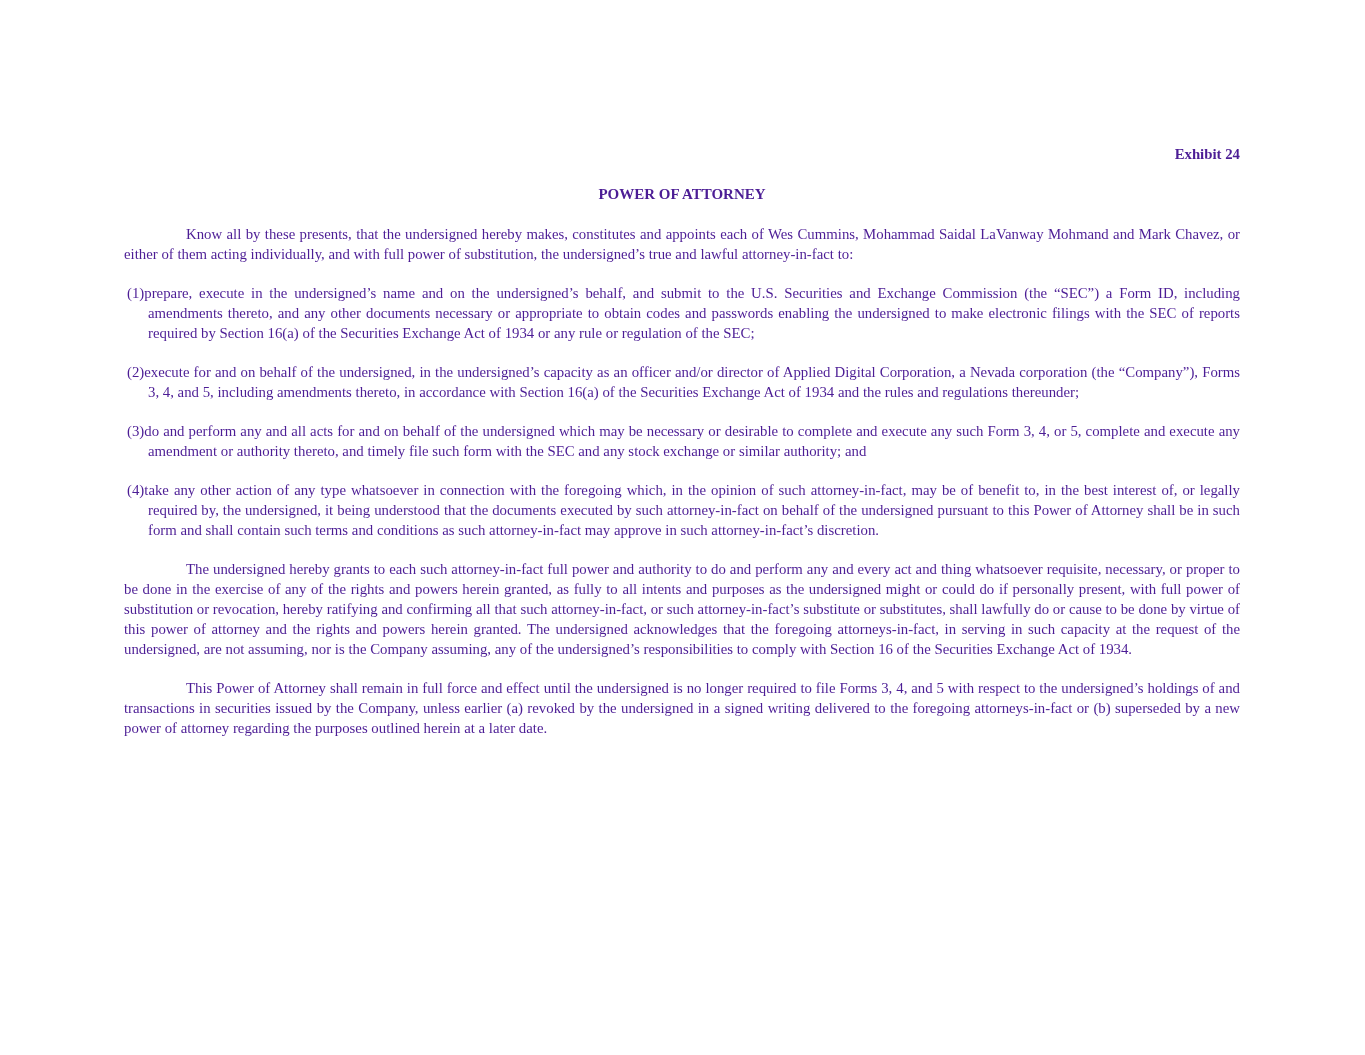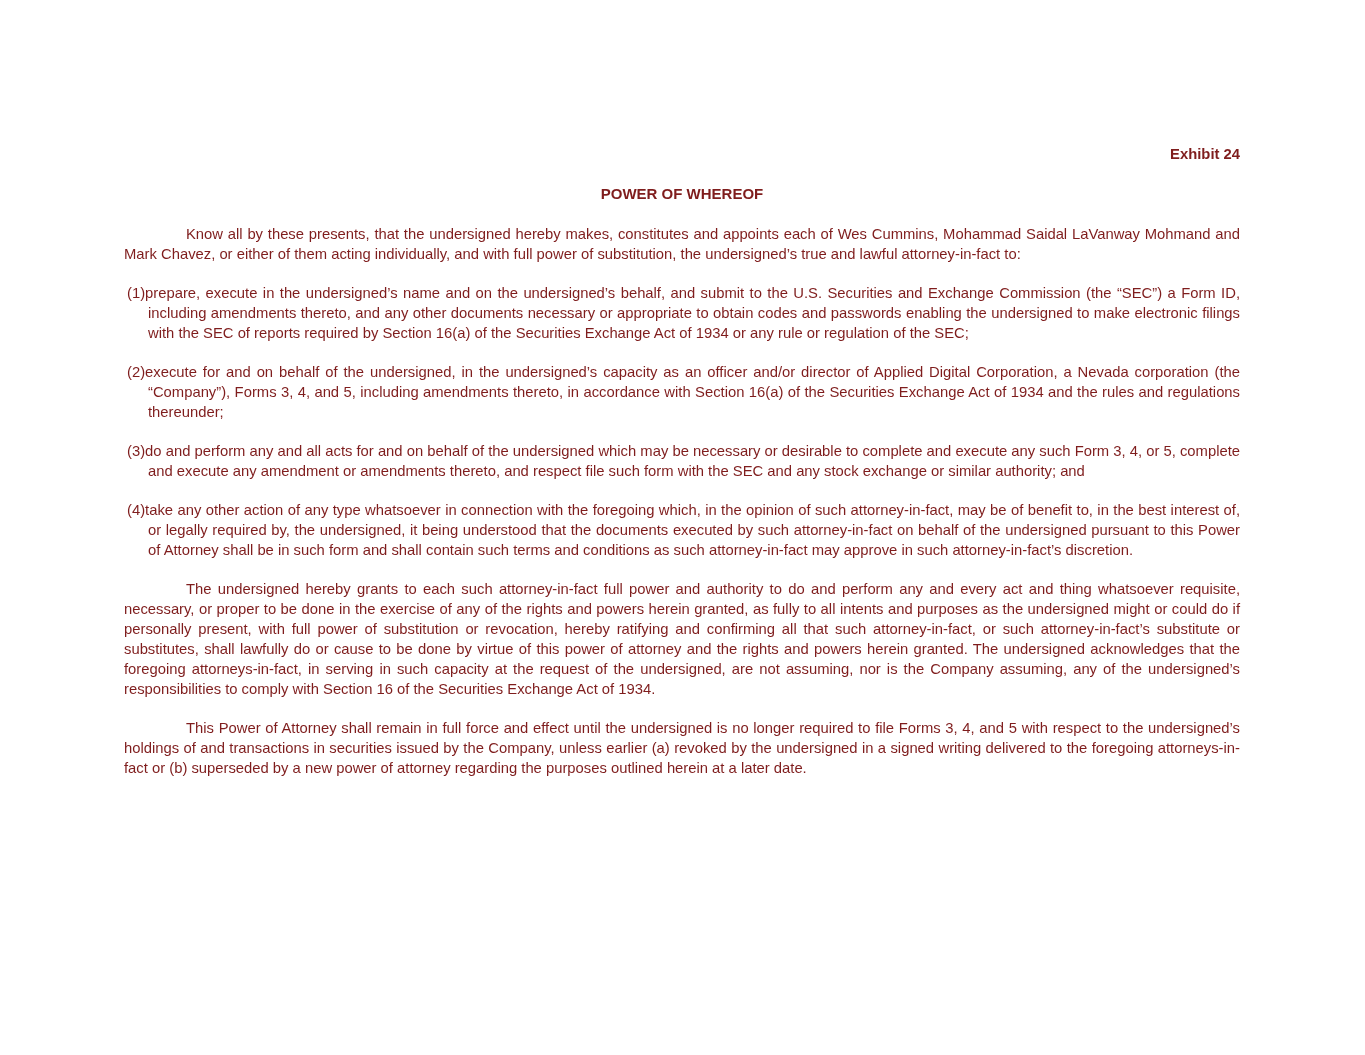--- a/index.html
+++ b/index.html
@@ -5,22 +5,22 @@
   html, body {
     margin: 0;
     padding: 0;
     background: #ffffff;
   }
   .page {
     position: relative;
     width: 1365px;
     height: 877px;
     background: #ffffff;
-    color: #7f1d1d;
-    font-family: Liberation Sans, sans-serif;
+    color: #4c1d95;
+    font-family: Liberation Serif, serif;
     font-size: 14.8px;
     line-height: 20px;
     overflow: hidden;
   }
   .content {
     position: absolute;
     left: 124px;
     top: 144px;
     width: 1116px;
   }
@@ -52,29 +52,29 @@
   }
 </style>
 </head>
 <body>
 
 <div class="page">
   <div class="content">
 
     <p class="exhibit">Exhibit 24</p>
 
-    <h1 class="doc-title">POWER OF WHEREOF</h1>
+    <h1 class="doc-title">POWER OF ATTORNEY</h1>
 
     <p class="para first indent">Know all by these presents, that the undersigned hereby makes, constitutes and appoints each of Wes Cummins, Mohammad Saidal LaVanway Mohmand and Mark Chavez, or either of them acting individually, and with full power of substitution, the undersigned’s true and lawful attorney-in-fact to:</p>
 
     <p class="para item"><span>(1)</span><span>prepare, execute in the undersigned’s name and on the undersigned’s behalf, and submit to the U.S. Securities and Exchange Commission (the “SEC”) a Form ID, including amendments thereto, and any other documents necessary or appropriate to obtain codes and passwords enabling the undersigned to make electronic filings with the SEC of reports required by Section 16(a) of the Securities Exchange Act of 1934 or any rule or regulation of the SEC;</span></p>
 
     <p class="para item"><span>(2)</span><span>execute for and on behalf of the undersigned, in the undersigned’s capacity as an officer and/or director of Applied Digital Corporation, a Nevada corporation (the “Company”), Forms 3, 4, and 5, including amendments thereto, in accordance with Section 16(a) of the Securities Exchange Act of 1934 and the rules and regulations thereunder;</span></p>
 
-    <p class="para item"><span>(3)</span><span>do and perform any and all acts for and on behalf of the undersigned which may be necessary or desirable to complete and execute any such Form 3, 4, or 5, complete and execute any amendment or amendments thereto, and respect file such form with the SEC and any stock exchange or similar authority; and</span></p>
+    <p class="para item"><span>(3)</span><span>do and perform any and all acts for and on behalf of the undersigned which may be necessary or desirable to complete and execute any such Form 3, 4, or 5, complete and execute any amendment or authority thereto, and timely file such form with the SEC and any stock exchange or similar authority; and</span></p>
 
     <p class="para item"><span>(4)</span><span>take any other action of any type whatsoever in connection with the foregoing which, in the opinion of such attorney-in-fact, may be of benefit to, in the best interest of, or legally required by, the undersigned, it being understood that the documents executed by such attorney-in-fact on behalf of the undersigned pursuant to this Power of Attorney shall be in such form and shall contain such terms and conditions as such attorney-in-fact may approve in such attorney-in-fact’s discretion.</span></p>
 
     <p class="para indent">The undersigned hereby grants to each such attorney-in-fact full power and authority to do and perform any and every act and thing whatsoever requisite, necessary, or proper to be done in the exercise of any of the rights and powers herein granted, as fully to all intents and purposes as the undersigned might or could do if personally present, with full power of substitution or revocation, hereby ratifying and confirming all that such attorney-in-fact, or such attorney-in-fact’s substitute or substitutes, shall lawfully do or cause to be done by virtue of this power of attorney and the rights and powers herein granted. The undersigned acknowledges that the foregoing attorneys-in-fact, in serving in such capacity at the request of the undersigned, are not assuming, nor is the Company assuming, any of the undersigned’s responsibilities to comply with Section 16 of the Securities Exchange Act of 1934.</p>
 
     <p class="para indent">This Power of Attorney shall remain in full force and effect until the undersigned is no longer required to file Forms 3, 4, and 5 with respect to the undersigned’s holdings of and transactions in securities issued by the Company, unless earlier (a) revoked by the undersigned in a signed writing delivered to the foregoing attorneys-in-fact or (b) superseded by a new power of attorney regarding the purposes outlined herein at a later date.</p>
 
 
   </div>
 </div>

